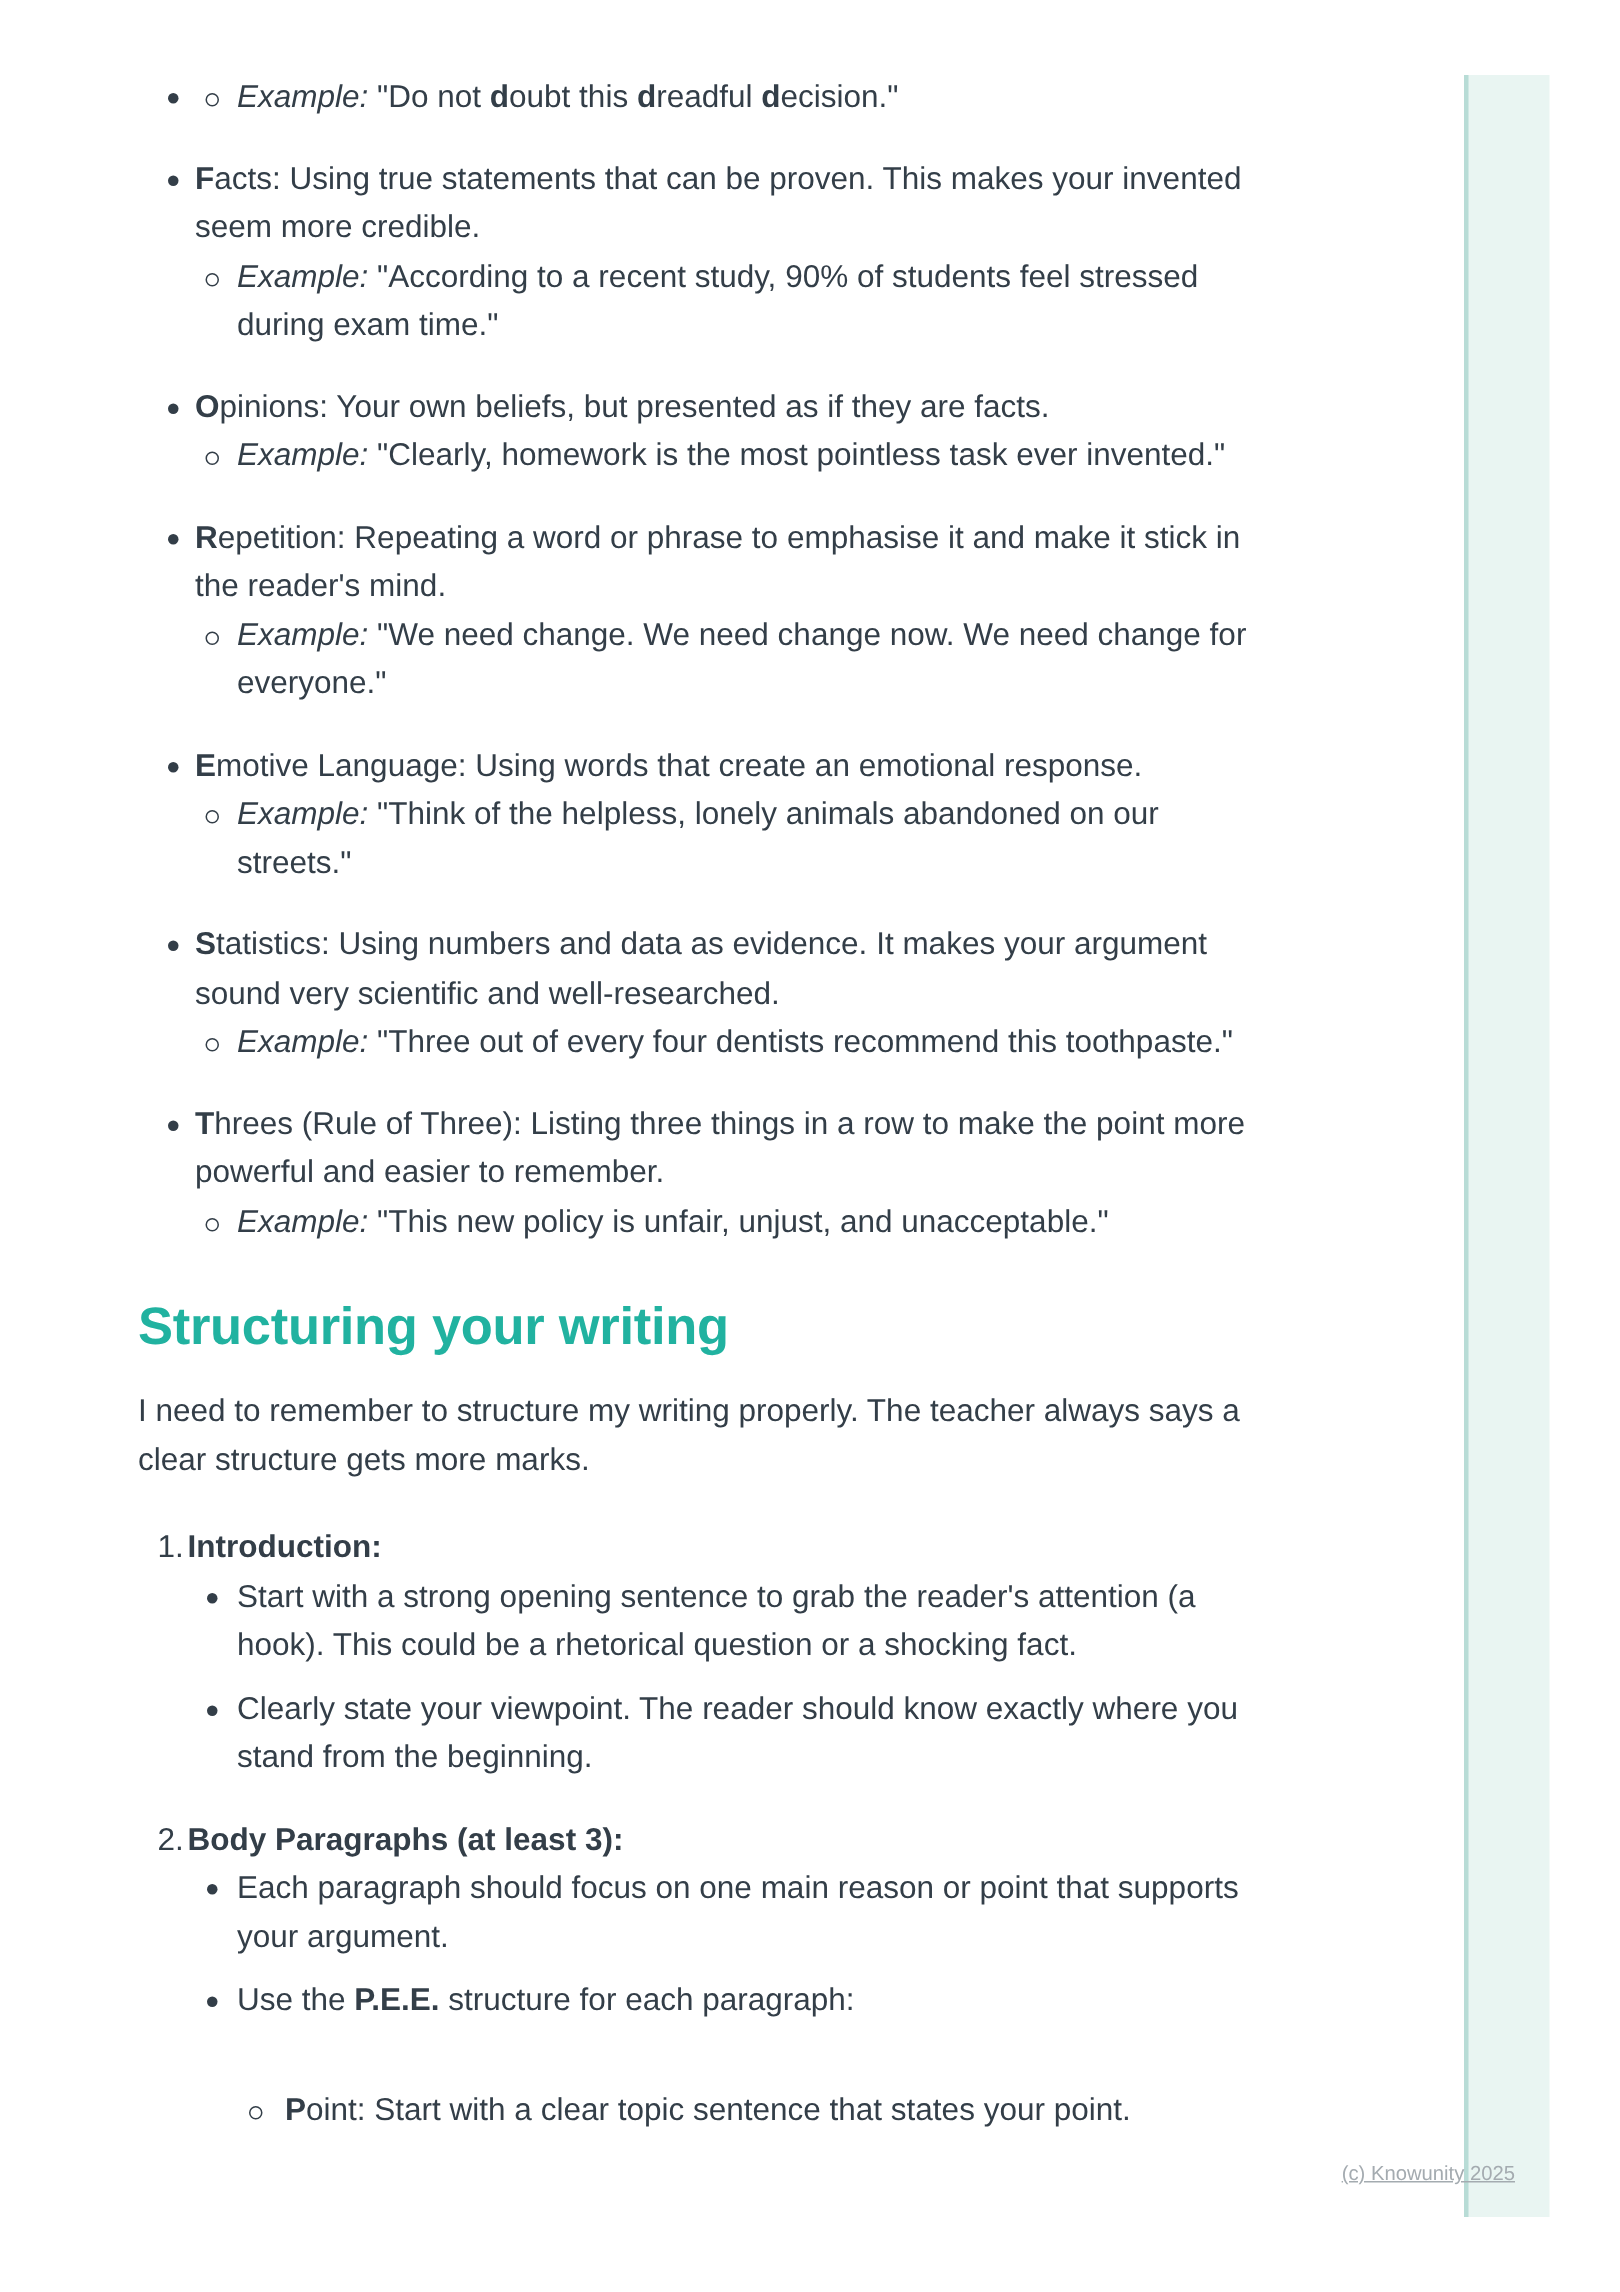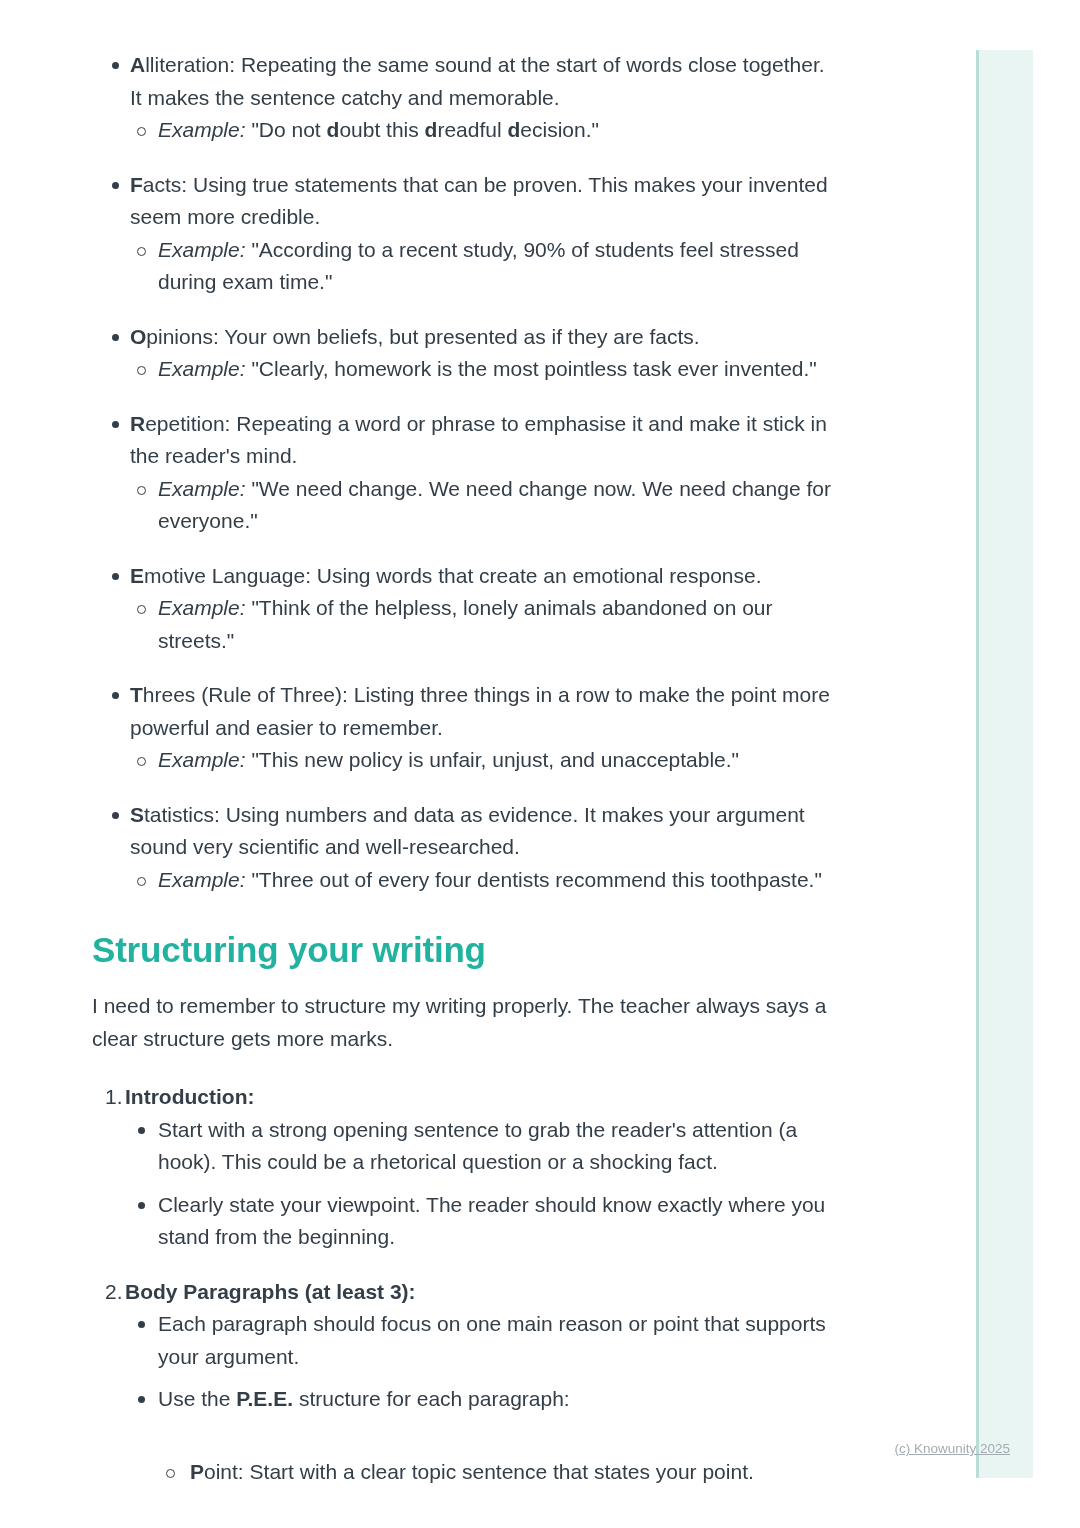--- a/index.html
+++ b/index.html
@@ -69,21 +69,20 @@
 <body>
 
 <div class="side-strip"></div>
 
 <div class="content">
 
   <ul class="tech-list">
 
     <li>
       <span class="dot"></span>
-      <span><span class="b">A</span><span>lliteration</span><span>: Repeating the same sound at the start of words close together. It makes the sentence catchy and memorable.</span></span>
       <ul class="ex-list">
         <li>
           <span class="ring"></span>
           <em class="ex-label">Example:</em><span><span> "Do not </span><span class="b">d</span><span>oubt this </span><span class="b">d</span><span>readful </span><span class="b">d</span><span>ecision."</span></span>
         </li>
       </ul>
     </li>
 
     <li>
       <span class="dot"></span>
@@ -124,36 +123,36 @@
       <ul class="ex-list">
         <li>
           <span class="ring"></span>
           <em class="ex-label">Example:</em><span><span> "Think of the helpless, lonely animals abandoned on our streets."</span></span>
         </li>
       </ul>
     </li>
 
     <li>
       <span class="dot"></span>
+      <span><span class="b">S</span><span>tatistics</span><span>: Using numbers and data as evidence. It makes your argument sound very scientific and well-researched.</span></span>
+      <ul class="ex-list">
+        <li>
+          <span class="ring"></span>
+          <em class="ex-label">Example:</em><span><span> "Three out of every four dentists recommend this toothpaste."</span></span>
+        </li>
+      </ul>
+    </li>
+
+    <li>
+      <span class="dot"></span>
       <span><span class="b">T</span><span>hrees (Rule of Three)</span><span>: Listing three things in a row to make the point more powerful and easier to remember.</span></span>
       <ul class="ex-list">
         <li>
           <span class="ring"></span>
           <em class="ex-label">Example:</em><span><span> "This new policy is unfair, unjust, and unacceptable."</span></span>
-        </li>
-      </ul>
-    </li>
-
-    <li>
-      <span class="dot"></span>
-      <span><span class="b">S</span><span>tatistics</span><span>: Using numbers and data as evidence. It makes your argument sound very scientific and well-researched.</span></span>
-      <ul class="ex-list">
-        <li>
-          <span class="ring"></span>
-          <em class="ex-label">Example:</em><span><span> "Three out of every four dentists recommend this toothpaste."</span></span>
         </li>
       </ul>
     </li>
 
   </ul>
 
   <h2 class="heading">Structuring your writing</h2>
 
   <p class="intro">I need to remember to structure my writing properly. The teacher always says a clear structure gets more marks.</p>
 

